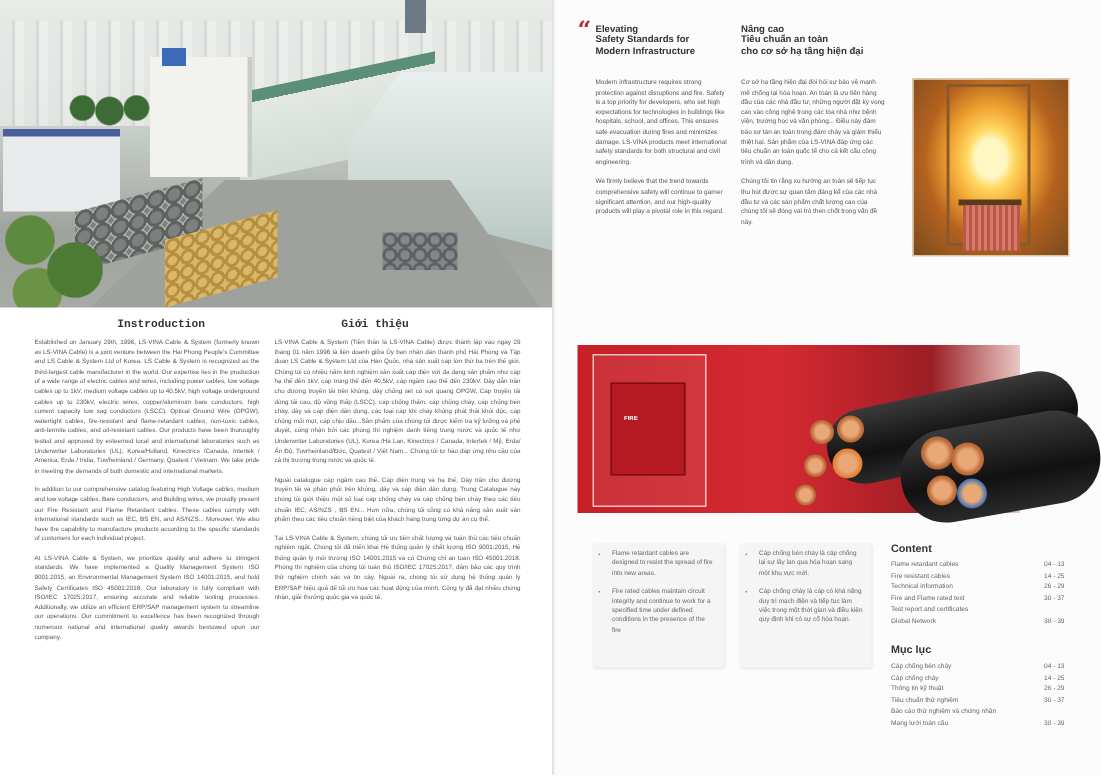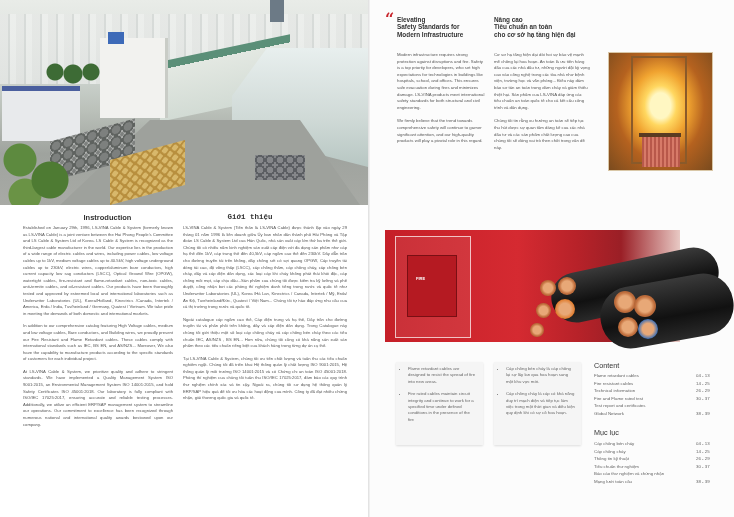--- a/index.html
+++ b/index.html
@@ -48,21 +48,21 @@
   .red-banner .alarm{position:absolute;left:22px;top:25px;width:48px;height:60px;background:#b51a22;border:1px solid #7a0f14;}
   .red-banner .alarm-label{position:absolute;left:8px;top:20px;font-size:4px;color:#fff;font-weight:bold;}
   .cables-photo{position:absolute;left:530px;top:255px;width:204px;height:100px;}
   .cable{position:absolute;border-radius:30px;background:linear-gradient(180deg,#3a3a3a,#111 60%,#2a2a2a);}
   .core{position:absolute;border-radius:50%;background:radial-gradient(circle,#e8a877 0 40%,#c2703e 60%,#8a4a27 100%);}
 
   .info-box{position:absolute;top:362px;width:87px;height:83px;background:#f5f5f5;box-shadow:0 1px 2px rgba(0,0,0,.12);font-size:4.3px;line-height:6.4px;color:#666;padding:4px 6px;box-sizing:border-box;}
   .info-box ul{margin:0;padding-left:6px;}
   .info-box li{margin-bottom:6px;}
 
-  .toc-title{position:absolute;font-size:7.2px;font-weight:normal;color:#333;}
+  .toc-title{position:absolute;font-size:7.2px;font-weight:bold;color:#333;}
   .toc-list{position:absolute;width:126px;font-size:4.4px;line-height:7.6px;color:#666;}
   .toc-row{display:flex;justify-content:space-between;}
   .toc-row .pg{width:24px;text-align:left;}
 </style>
 </head>
 <body>
 
 <div class="page-left">
   <div class="factory">
     <div class="city"></div>
@@ -73,21 +73,21 @@
     <div class="bldg-sign"></div>
     <div class="palms"></div>
     <div class="office"></div>
     <div class="road"></div>
     <div class="drums1"></div>
     <div class="drums2"></div>
     <div class="drums3"></div>
     <div class="trees"></div>
   </div>
 
-  <div class="col-title" style="left:60px;top:213px;width:95px;">Instroduction</div>
+  <div class="col-title" style="left:60px;top:213px;width:95px;font-family:Liberation Mono, monospace;">Instroduction</div>
   <div class="body-text" style="left:23px;top:225px;width:150px;">
     <p>Established on January 29th, 1996, LS-VINA Cable &amp; System (formerly known as LS-VINA Cable) is a joint venture between the Hai Phong People's Committee and LS Cable &amp; System Ltd of Korea. LS Cable &amp; System is recognized as the third-largest cable manufacturer in the world. Our expertise lies in the production of a wide range of electric cables and wires, including power cables, low voltage cables up to 1kV, medium voltage cables up to 40.5kV, high voltage underground cables up to 230kV, electric wires, copper/aluminum bare conductors, high current capacity low sag conductors (LSCC), Optical Ground Wire (OPGW), watertight cables, fire-resistant and flame-retardant cables, non-toxic cables, anti-termite cables, and oil-resistant cables. Our products have been thoroughly tested and approved by esteemed local and international laboratories such as Underwriter Laboratories (UL), Korea/Holland, Kinectrics /Canada, Intertek / America, Erda / India, Tuv/heinland / Germany, Quatest / Vietnam. We take pride in meeting the demands of both domestic and international markets.</p>
     <p>In addition to our comprehensive catalog featuring High Voltage cables, medium and low voltage cables, Bare conductors, and Building wires, we proudly present our Fire Resistant and Flame Retardant cables. These cables comply with international standards such as IEC, BS EN, and AS/NZS... Moreover, We also have the capability to manufacture products according to the specific standards of customers for each individual project.</p>
     <p>At LS-VINA Cable &amp; System, we prioritize quality and adhere to stringent standards. We have implemented a Quality Management System ISO 9001:2015, an Environmental Management System ISO 14001:2015, and hold Safety Certificates ISO 45001:2018. Our laboratory is fully compliant with ISO/IEC 17025:2017, ensuring accurate and reliable testing processes. Additionally, we utilize an efficient ERP/SAP management system to streamline our operations. Our commitment to excellence has been recognized through numerous national and international quality awards bestowed upon our company.</p>
   </div>
 
   <div class="col-title" style="left:215px;top:213px;width:70px;font-family:Liberation Mono, monospace;">Giới thiệu</div>
   <div class="body-text" style="left:183px;top:225px;width:164px;">
     <p>LS-VINA Cable &amp; System (Tiền thân là LS-VINA Cable) được thành lập vào ngày 29 tháng 01 năm 1996 là liên doanh giữa Ủy ban nhân dân thành phố Hải Phòng và Tập đoàn LS Cable &amp; System Ltd của Hàn Quốc, nhà sản xuất cáp lớn thứ ba trên thế giới. Chúng tôi có nhiều năm kinh nghiệm sản xuất cáp điện với đa dạng sản phẩm như cáp hạ thế đến 1kV, cáp trung thế đến 40,5kV, cáp ngầm cao thế đến 230kV. Dây dẫn trần cho đường truyền tải trên không, dây chống sét có sợi quang OPGW, Cáp truyền tải dòng tải cao, độ võng thấp (LSCC), cáp chống thấm, cáp chống cháy, cáp chống bén cháy, dây và cáp điện dân dụng, các loại cáp khi cháy không phát thải khói độc, cáp chống mối mọt, cáp chịu dầu...Sản phẩm của chúng tôi được kiểm tra kỹ lưỡng và phê duyệt, công nhận bởi các phòng thí nghiệm danh tiếng trong nước và quốc tế như Underwriter Laboratories (UL), Korea /Hà Lan, Kinectrics / Canada, Intertek / Mỹ, Erda/Ấn Độ, Tuvrheinland/Đức, Quatest / Việt Nam... Chúng tôi tự hào đáp ứng nhu cầu của cả thị trường trong nước và quốc tế.</p>
     <p>Ngoài catalogue cáp ngầm cao thế, Cáp điện trung và hạ thế, Dây trần cho đường truyền tải và phân phối trên không, dây và cáp điện dân dụng. Trong Catalogue này chúng tôi giới thiệu một số loại cáp chống cháy và cáp chống bén cháy theo các tiêu chuẩn IEC, AS/NZS , BS EN... Hơn nữa, chúng tôi cũng có khả năng sản xuất sản phẩm theo các tiêu chuẩn riêng biệt của khách hàng trong từng dự án cụ thể.</p>

